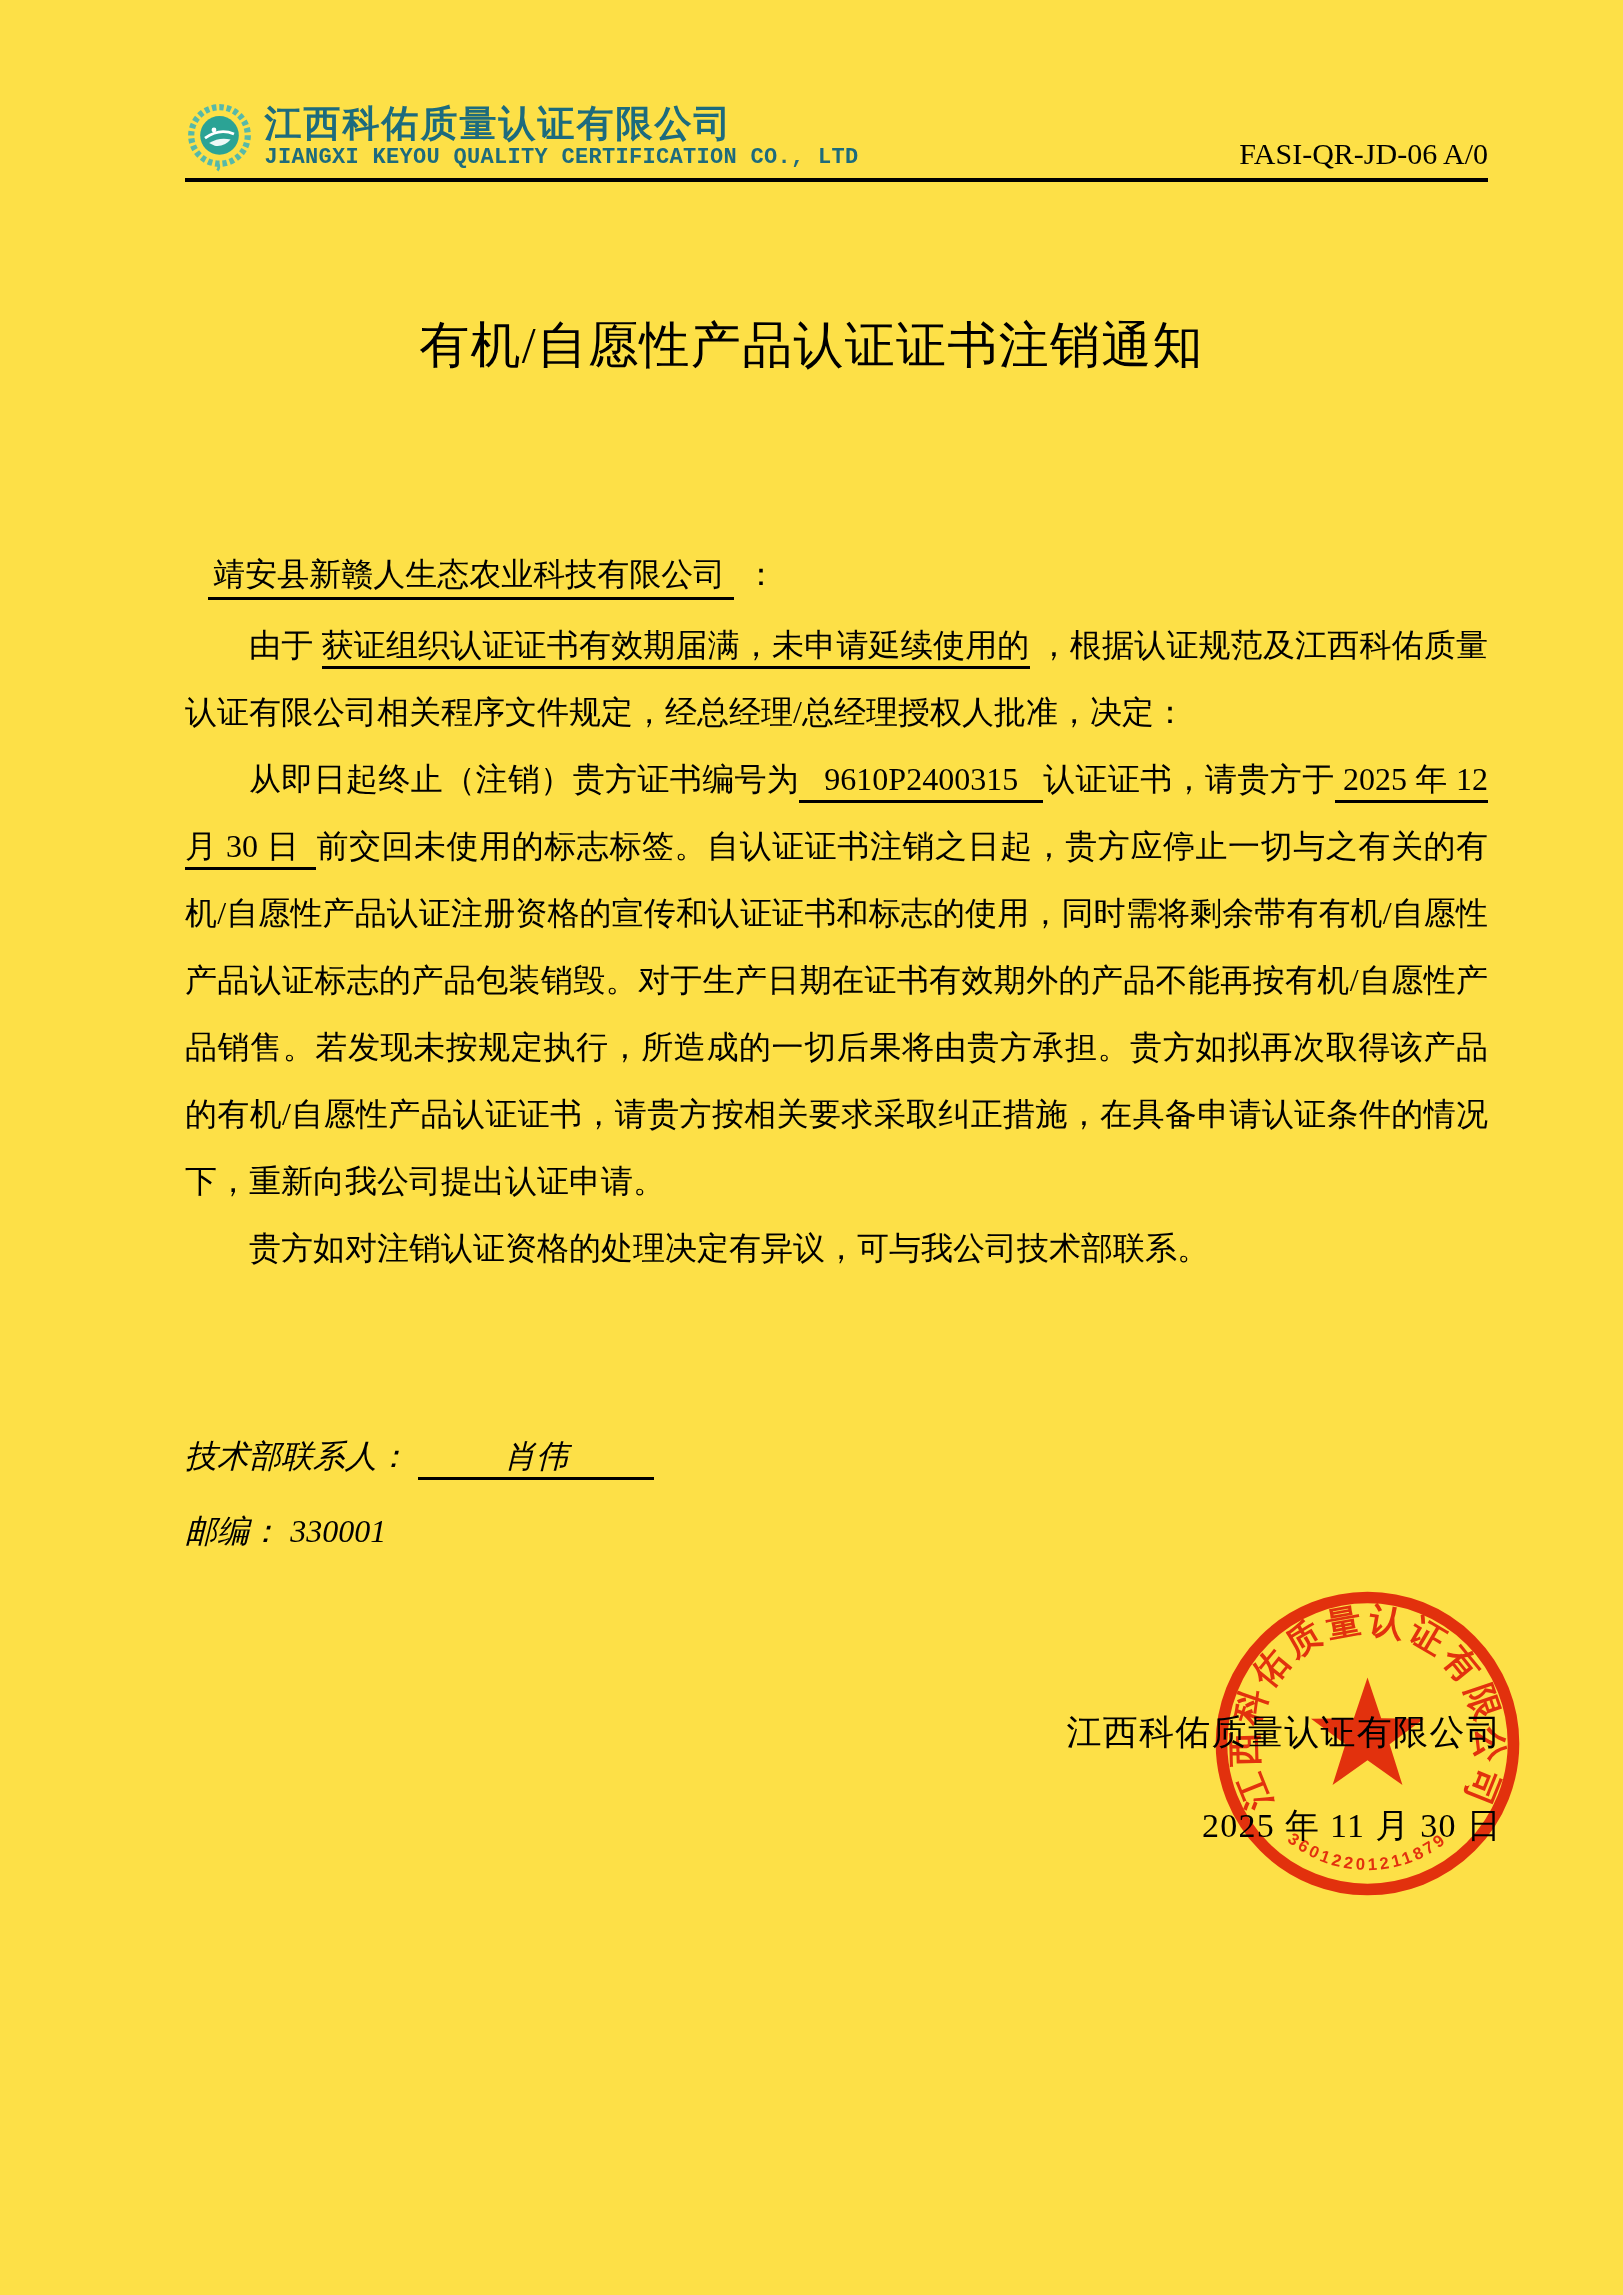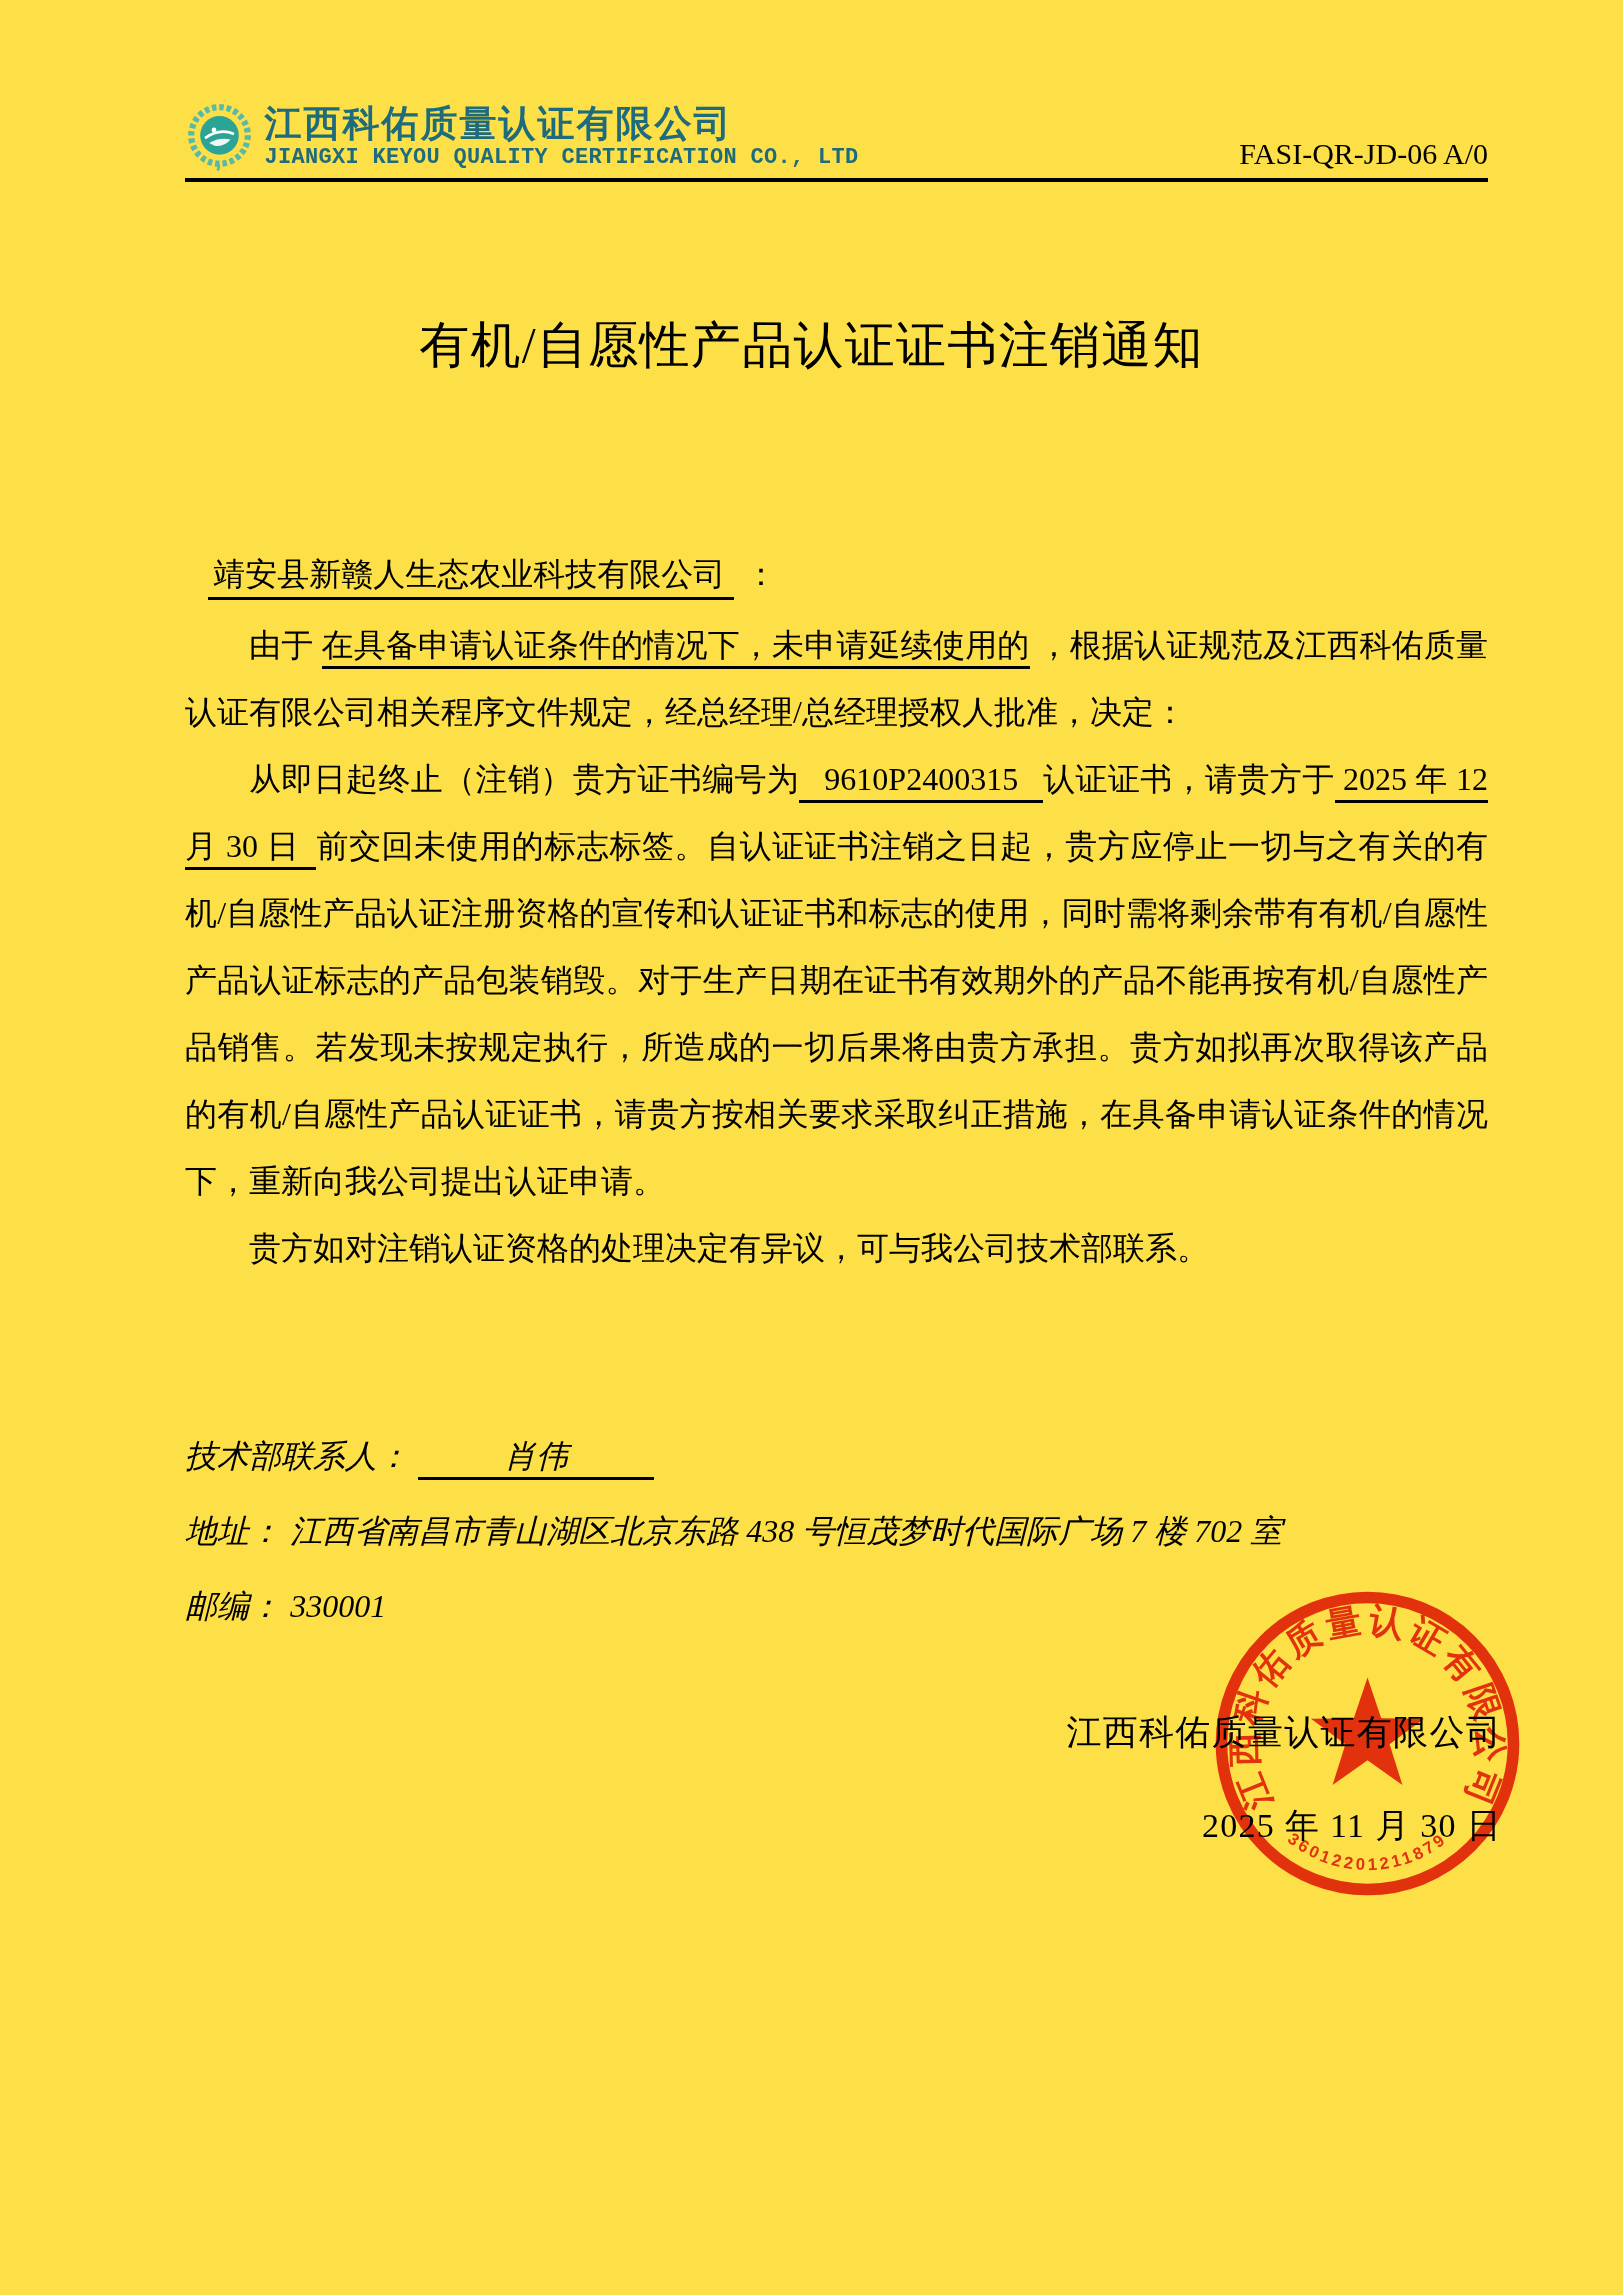--- a/index.html
+++ b/index.html
@@ -95,28 +95,27 @@
   <div class="rule"></div>
 
   <h1 class="title">有机/自愿性产品认证证书注销通知</h1>
 
 
   <div class="addressee">
     <span class="addr-u">靖安县新赣人生态农业科技有限公司</span><span class="addr-colon">：</span>
   </div>
 
   <div class="body" id="paragraphs">
-      <p><span>由于 </span><span class="u">在具备申请认证条件的情况下，未申请延续使用的</span><span>&nbsp;，根据认证规范及江西科佑质量认证有限公司相关程序文件规定，经总经理/总经理授权人批准，决定：</span></p>
+      <p><span>由于 </span><span class="u">获证组织认证证书有效期届满，未申请延续使用的</span><span>&nbsp;，根据认证规范及江西科佑质量认证有限公司相关程序文件规定，经总经理/总经理授权人批准，决定：</span></p>
       <p><span>从即日起终止（注销）贵方证书编号为</span><span class="u">&nbsp;&nbsp;&nbsp;9610P2400315&nbsp;&nbsp;&nbsp;</span><span>认证证书，请贵方于</span><span class="u">&nbsp;2025 年 12 月 30 日&nbsp;&nbsp;</span><span>前交回未使用的标志标签。自认证证书注销之日起，贵方应停止一切与之有关的有机/自愿性产品认证注册资格的宣传和认证证书和标志的使用，同时需将剩余带有有机/自愿性产品认证标志的产品包装销毁。对于生产日期在证书有效期外的产品不能再按有机/自愿性产品销售。若发现未按规定执行，所造成的一切后果将由贵方承担。贵方如拟再次取得该产品的有机/自愿性产品认证证书，请贵方按相关要求采取纠正措施，在具备申请认证条件的情况下，重新向我公司提出认证申请。</span></p>
       <p><span>贵方如对注销认证资格的处理决定有异议，可与我公司技术部联系。</span></p>
     </div>
 
   <div class="contacts" id="contacts">
       <div class="contact-line"><span>技术部联系人：</span><span class="c-u">肖伟</span></div>
-      <div class="contact-line"><span>地址：</span><span class="c-plain">江西省南昌市青山湖区北京东路 438 号恒茂梦时代国际广场 7 楼 702 室</span></div>
       <div class="contact-line"><span>邮编：</span><span class="c-plain">330001</span></div>
     </div>
 
   <div class="signature">
     <div class="sig-company">江西科佑质量认证有限公司</div>
     <div class="sig-date">2025 年 11 月 30 日</div>
   </div>
 
   <svg class="seal" viewBox="0 0 500 500" xmlns="http://www.w3.org/2000/svg" xmlns:xlink="http://www.w3.org/1999/xlink" aria-hidden="true" style="color: rgb(226, 38, 26);">
     <defs>

